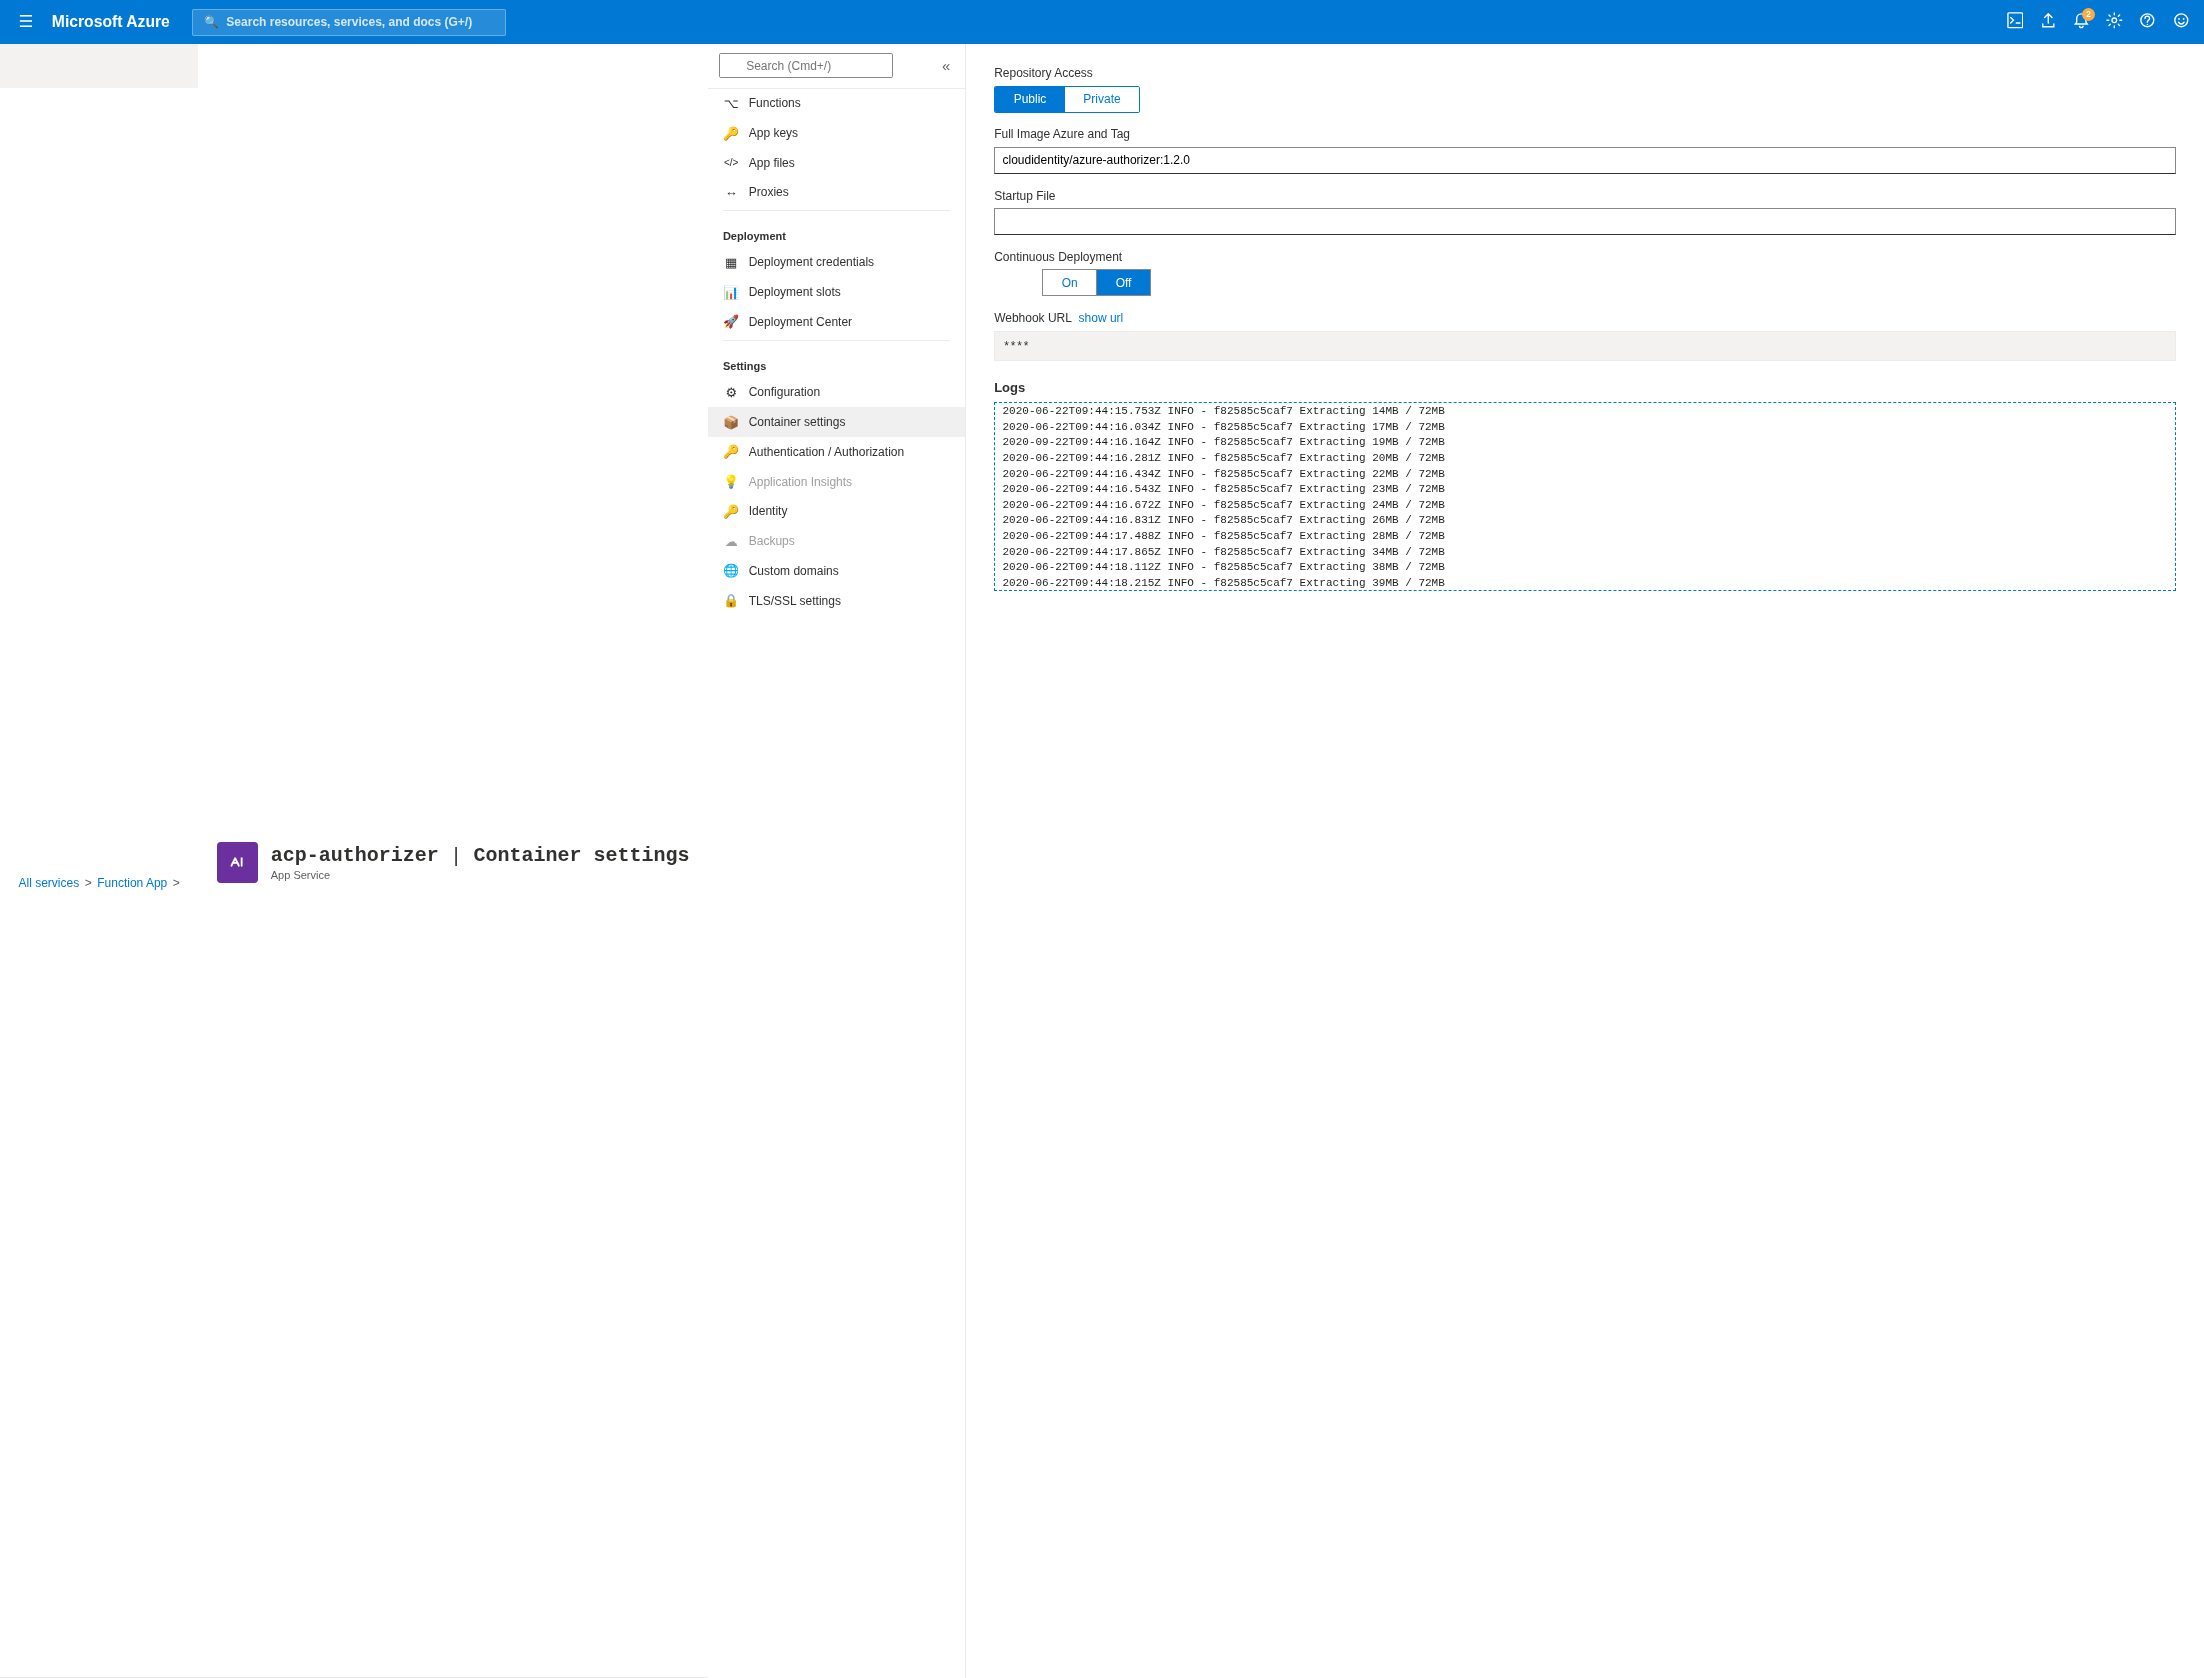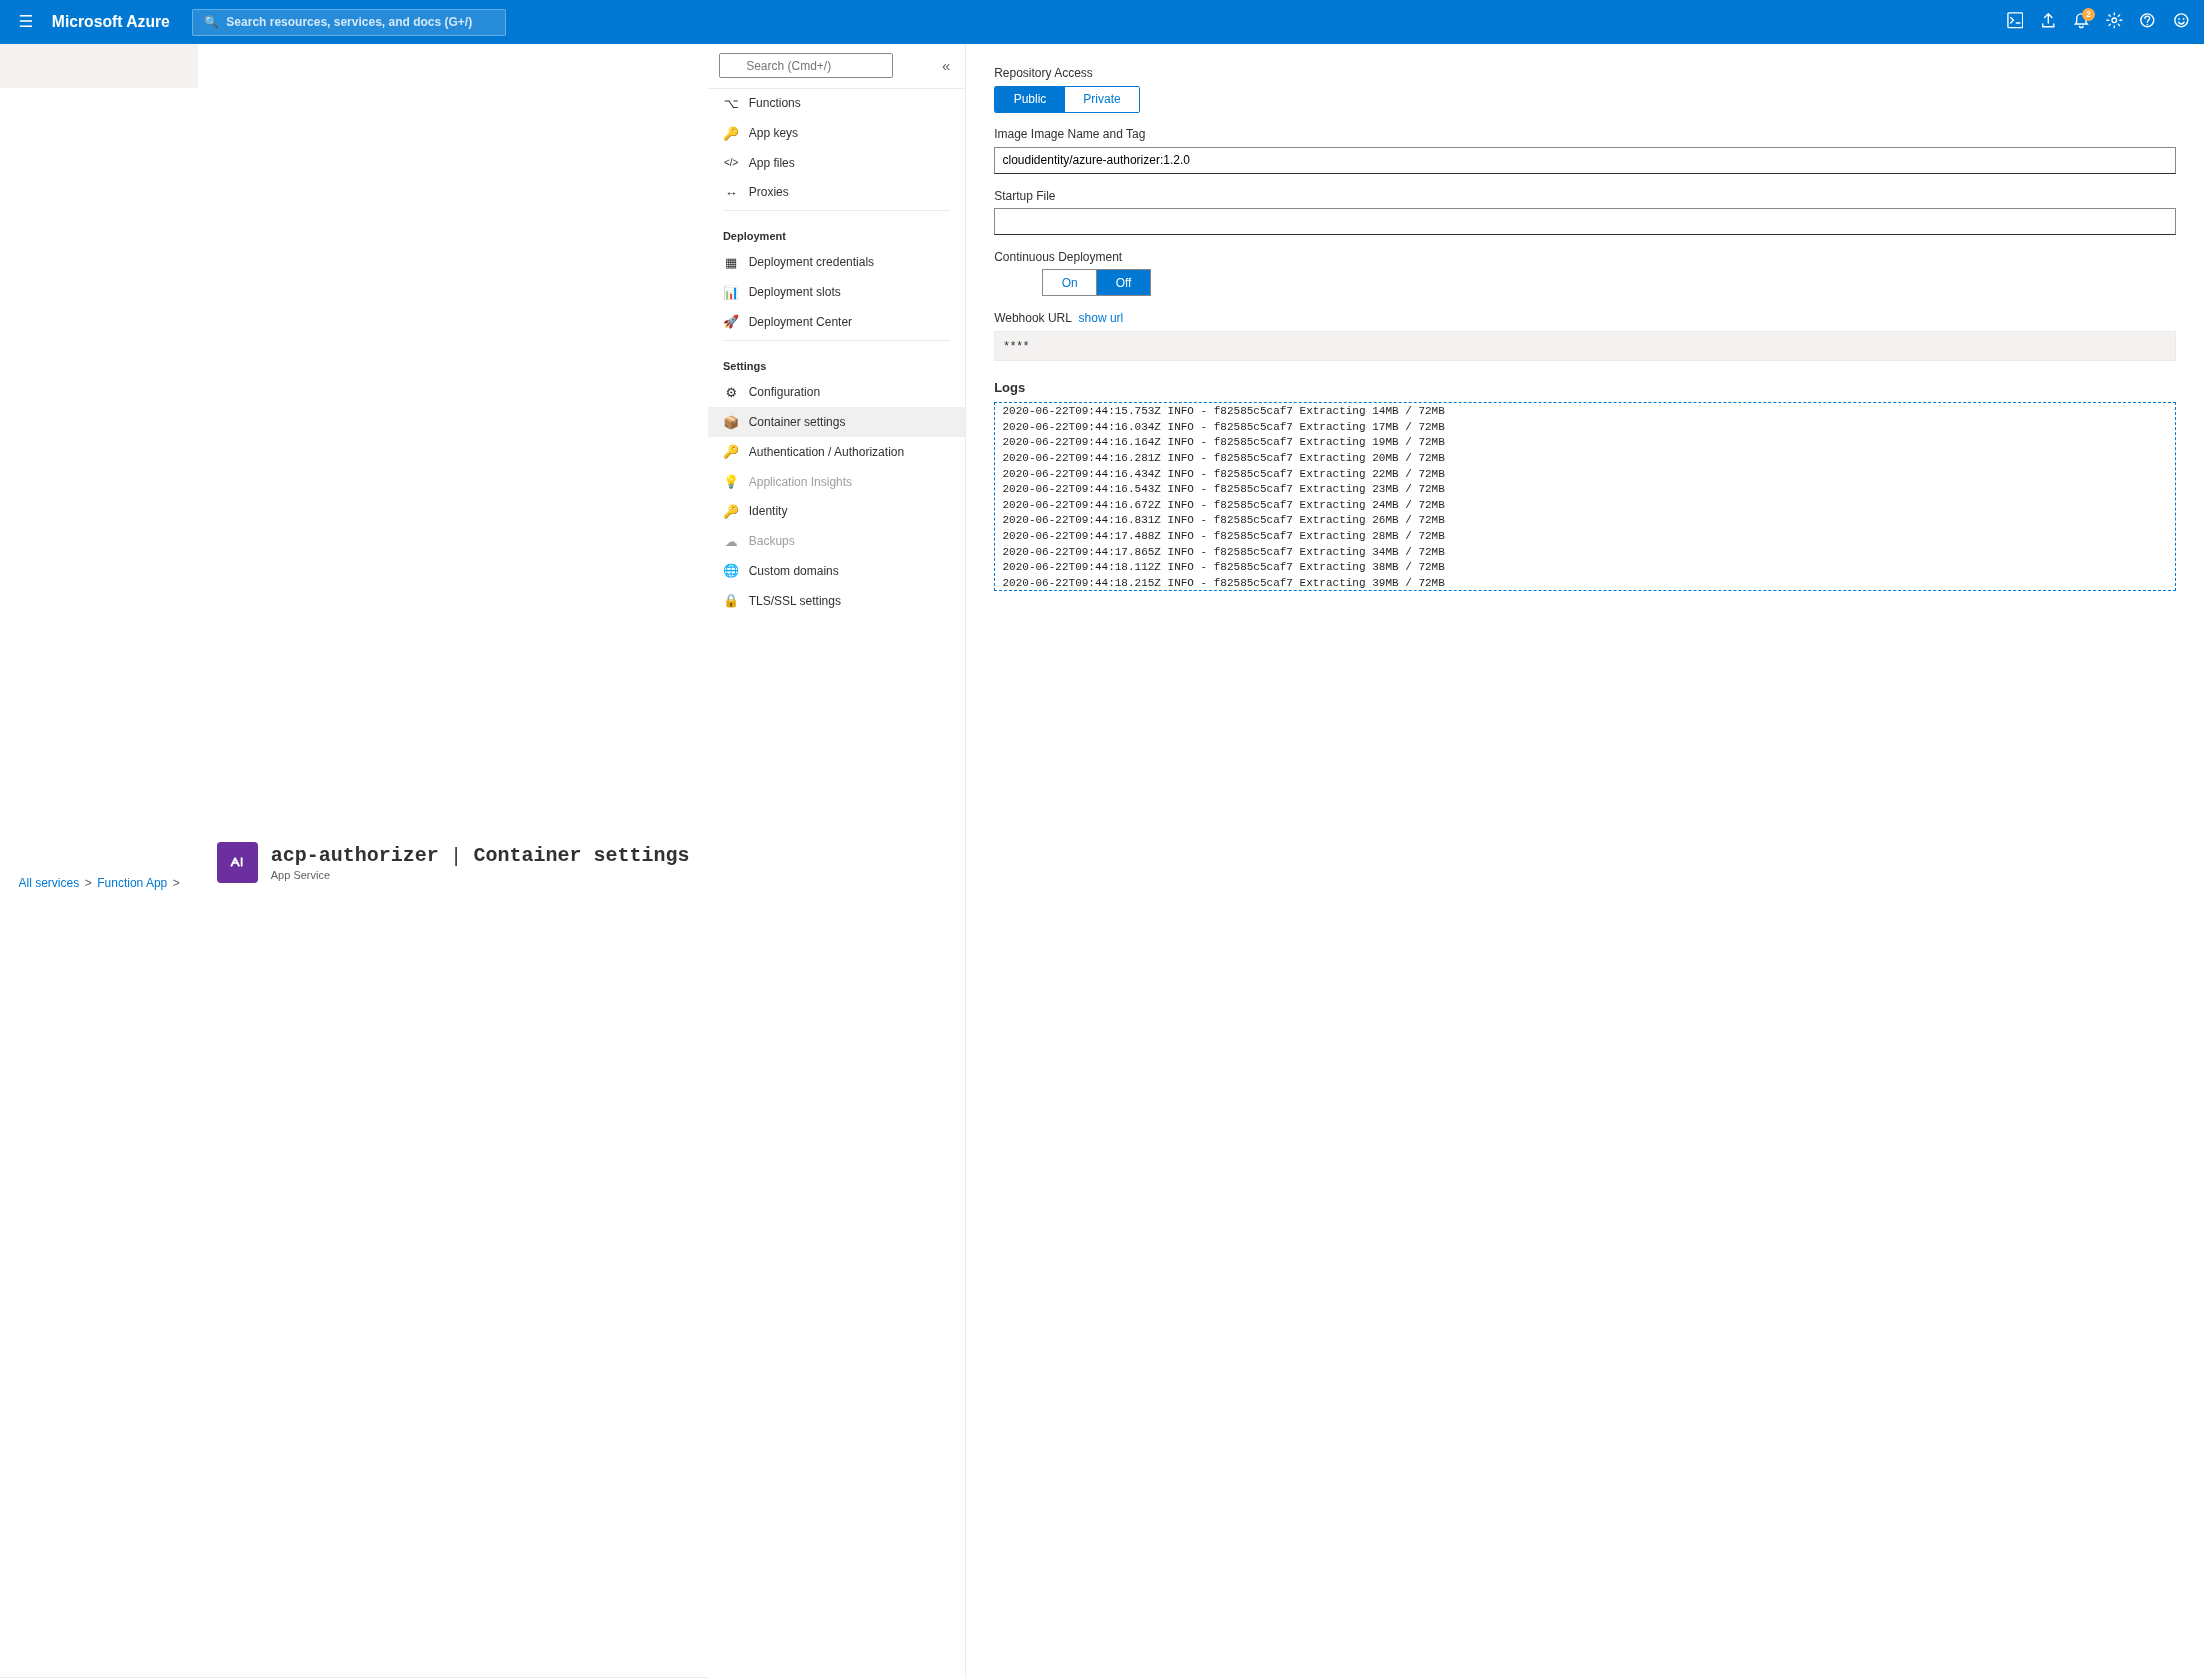--- a/index.html
+++ b/index.html
@@ -488,21 +488,21 @@
         <div class="content-area">
           <div class="content-inner">
             
             <div class="form-label">Repository Access</div>
             <div class="repo-access-buttons">
               <button class="repo-btn active">Public</button>
               <button class="repo-btn inactive">Private</button>
             </div>
 
             
-            <div class="form-label">Image Image Name and Tag</div>
+            <div class="form-label">Full Image Azure and Tag</div>
             <input type="text" class="form-input" value="cloudidentity/azure-authorizer:1.2.0" style="">
 
             
             <div class="form-label">Startup File</div>
             <input type="text" class="form-input" style="">
 
             
             <div class="form-label">Continuous Deployment</div>
             <div class="cd-buttons">
               <button class="cd-btn active-on">On</button>
@@ -515,21 +515,21 @@
               <a class="webhook-link">show url</a>
             </div>
             <div class="webhook-value">****</div>
 
             
             <div style="margin-top:18.5px;">
               <div class="logs-header">Logs</div>
               <div class="logs-container" id="logs-list">
               <div class="log-line">2020-06-22T09:44:15.753Z INFO - f82585c5caf7 Extracting 14MB / 72MB</div>
                   <div class="log-line">2020-06-22T09:44:16.034Z INFO - f82585c5caf7 Extracting 17MB / 72MB</div>
-                  <div class="log-line">2020-06-22T09:44:16.164Z INFO - f82585c5caf7 Extracting 19MB / 72MB</div>
+                  <div class="log-line">2020-09-22T09:44:16.164Z INFO - f82585c5caf7 Extracting 19MB / 72MB</div>
                   <div class="log-line">2020-06-22T09:44:16.281Z INFO - f82585c5caf7 Extracting 20MB / 72MB</div>
                   <div class="log-line">2020-06-22T09:44:16.434Z INFO - f82585c5caf7 Extracting 22MB / 72MB</div>
                   <div class="log-line">2020-06-22T09:44:16.543Z INFO - f82585c5caf7 Extracting 23MB / 72MB</div>
                   <div class="log-line">2020-06-22T09:44:16.672Z INFO - f82585c5caf7 Extracting 24MB / 72MB</div>
                   <div class="log-line">2020-06-22T09:44:16.831Z INFO - f82585c5caf7 Extracting 26MB / 72MB</div>
                   <div class="log-line">2020-06-22T09:44:17.488Z INFO - f82585c5caf7 Extracting 28MB / 72MB</div>
                   <div class="log-line">2020-06-22T09:44:17.865Z INFO - f82585c5caf7 Extracting 34MB / 72MB</div>
                   <div class="log-line">2020-06-22T09:44:18.112Z INFO - f82585c5caf7 Extracting 38MB / 72MB</div>
                   <div class="log-line">2020-06-22T09:44:18.215Z INFO - f82585c5caf7 Extracting 39MB / 72MB</div>
                 </div>

